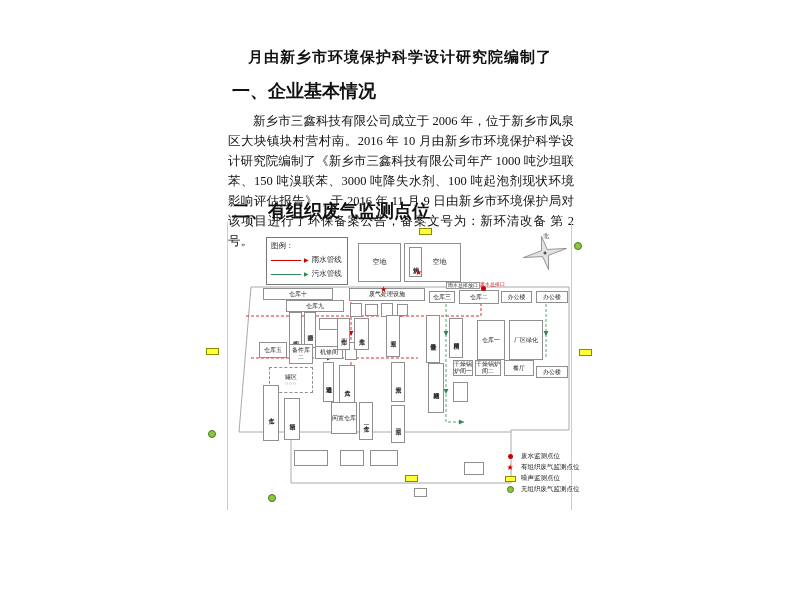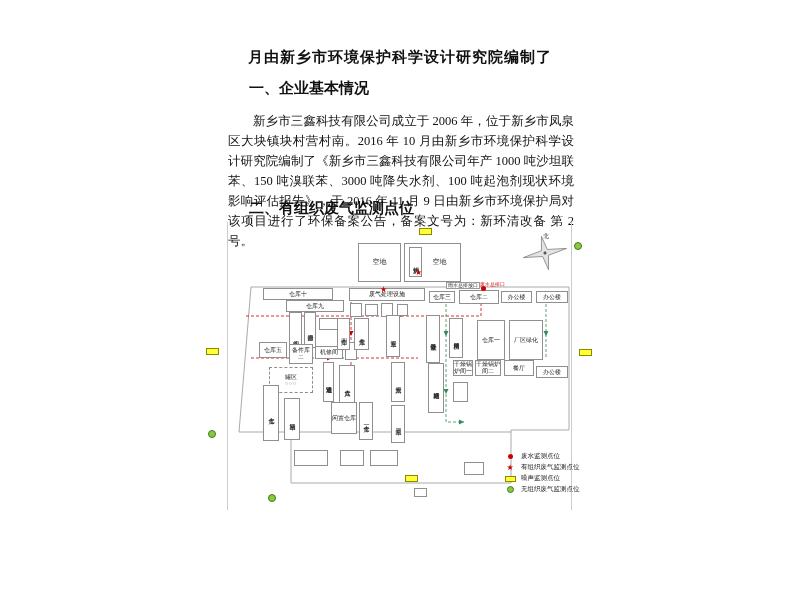--- a/index.html
+++ b/index.html
@@ -1,20 +1,20 @@
 <!DOCTYPE html>
 <html><head>
 <meta charset="utf-8">
 <style>
   html,body{margin:0;padding:0}
   body{width:800px;height:600px;background:#ffffff;position:relative;overflow:hidden;
        font-family:"Liberation Sans","DejaVu Sans",sans-serif;color:#111}
   .title{position:absolute;top:48px;left:0;width:800px;text-align:center;
          font-size:15px;font-weight:bold;letter-spacing:1px}
-  .h-sec{position:absolute;left:249px;font-size:15px;font-weight:bold}
+  .h-sec{position:absolute;left:232px;font-size:18px;font-weight:bold}
   .para{position:absolute;left:228px;top:98px;width:346px;font-size:12.5px;line-height:20px;
         text-align:justify;text-indent:2em;font-family:"Liberation Serif","DejaVu Serif",serif}
   
   .diagram{position:absolute;left:227px;top:222px;width:343px;height:288px;
            border-left:1px solid #ccc;border-right:1px solid #ccc;font-size:6px;color:#222}
   .b{position:absolute;border:1px solid #8f8f8f;background:#fff;box-sizing:border-box;
      display:flex;align-items:center;justify-content:center;text-align:center;
      line-height:1.15;overflow:hidden;padding:0}
   .v{writing-mode:vertical-rl;text-orientation:upright}
   .dashed{border-style:dashed}
@@ -78,20 +78,33 @@
       <line x1="318" y1="82" x2="318" y2="136"></line>
     </g>
     <g fill="#2e8b57">
       <path d="M218,114 l-2.5,-5 h5 z"></path>
       <path d="M218,172 l-2.5,-5 h5 z"></path>
       <path d="M236,200 l-5,-2.5 v5 z"></path>
       <path d="M318,114 l-2.5,-5 h5 z"></path>
     </g>
   </svg>
 
+  <div class="pipelegend">
+    <span>图例：</span>
+    <div class="pl-row">
+      <span class="pl-line" style="border-color:#cc0000"></span>
+      <span class="pl-arr" style="color:#cc0000">▶</span>
+      <span>雨水管线</span>
+    </div>
+    <div class="pl-row">
+      <span class="pl-line" style="border-color:#2e8b57"></span>
+      <span class="pl-arr" style="color:#2e8b57">▶</span>
+      <span>污水管线</span>
+    </div>
+  </div>
 
   <svg class="compass" width="48" height="40">
     <text x="22" y="8" font-size="6" fill="#333">北</text>
     <g transform="rotate(-12 24 23)">
       <path d="M24,6 L27,20 L46,23 L27,26 L24,40 L21,26 L2,23 L21,20 Z" fill="#e3e3e3" stroke="#777" stroke-width="0.7"></path>
       <circle cx="24" cy="23" r="1.5" fill="#555"></circle>
     </g>
   </svg>
 
   <div class="b" style="left:130px;top:21px;width:43px;height:39px">

